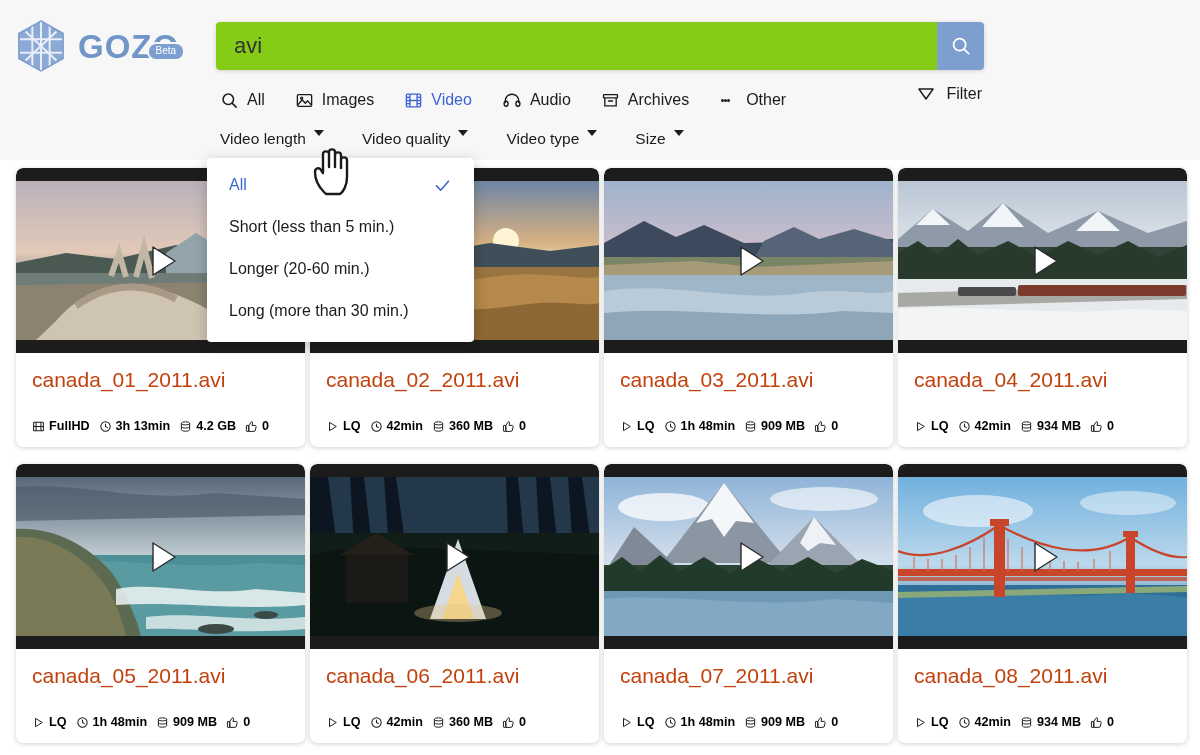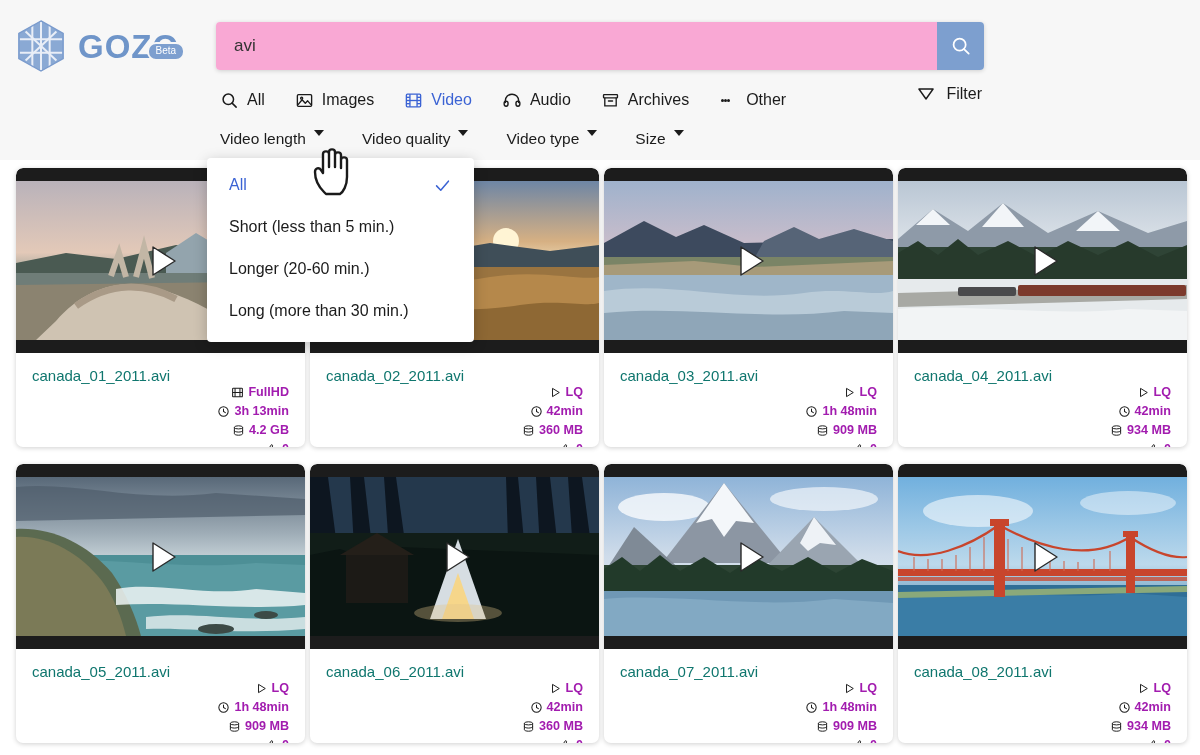--- a/index.html
+++ b/index.html
@@ -43,24 +43,24 @@
     position: absolute; left: 216px; top: 22px;
     width: 768px; height: 48px;
     display: flex; align-items: stretch;
     border-radius: 4px;
     box-shadow: 0 1px 4px rgba(0,0,0,.16);
     background: #fff;
     overflow: hidden;
   }
   .search-input {
     flex: 1 1 auto; border: none; outline: none;
-    font-size: 17px; color: #333;
+    font-size: 22px; color: #333;
     padding: 0 18px;
     font-family: "Liberation Sans", sans-serif;
-    background: #f9a8d4;
+    background: #84cc16;
   }
   .search-btn {
     width: 47px; flex: 0 0 47px;
     background: #7d9fcf; border: none; cursor: pointer;
     display: flex; align-items: center; justify-content: center;
   }
 
   
   .tabs {
     position: absolute; left: 220px; top: 90px;
@@ -159,29 +159,28 @@
     overflow: hidden;
   }
   .thumb .pic svg { display:block; width: 100%; height: 100%; }
   .play-svg { position: absolute; left: 50%; top: 50%; transform: translate(-50%,-50%); }
   .card-body {
     padding: 14px 16px 0 16px;
     flex: 1 1 auto;
     display: flex; flex-direction: column;
   }
   .fname {
-    font-size: 15px; color: #0f766e; cursor: pointer;
+    font-size: 21px; color: #c2410c; cursor: pointer;
     line-height: 1.2; word-break: break-all;
   }
   .meta {
     margin-top: auto; margin-bottom: 14px;
-    display: flex; align-items: flex-end;
-    font-size: 12.6px; font-weight: 700; color: #a21caf;
+    display: flex; align-items: flex-start;
+    font-size: 12.6px; font-weight: 700; color: #000000;
     gap: 5px;
-    flex-direction: column;
   }
   .meta .mi { display: flex; align-items: center; gap: 4px; }
   .meta .mi + .mi { margin-left: 4px; }
   .meta svg { display: block; }
 </style>
 </head>
 <body>
 
 <div class="page">
 

